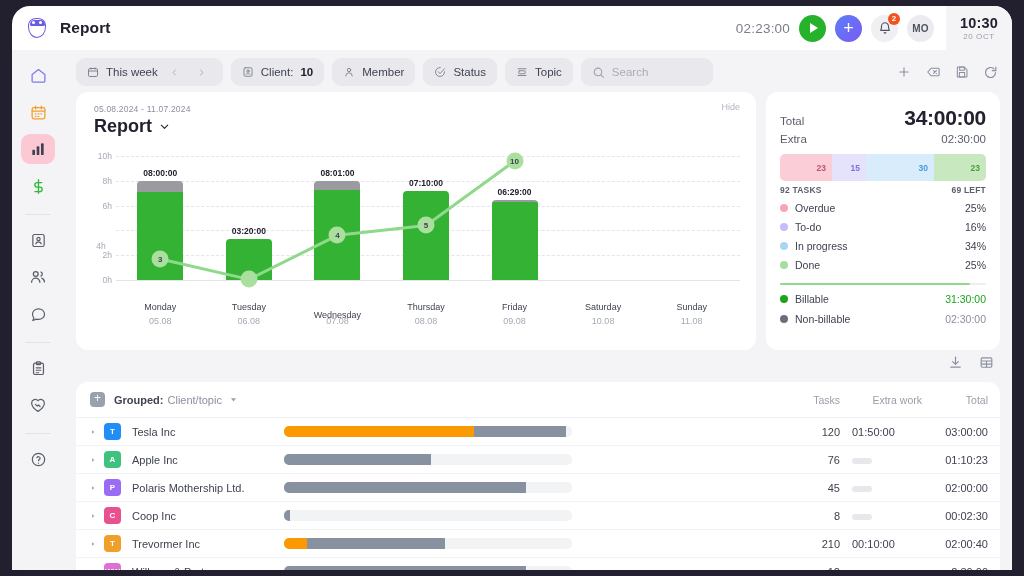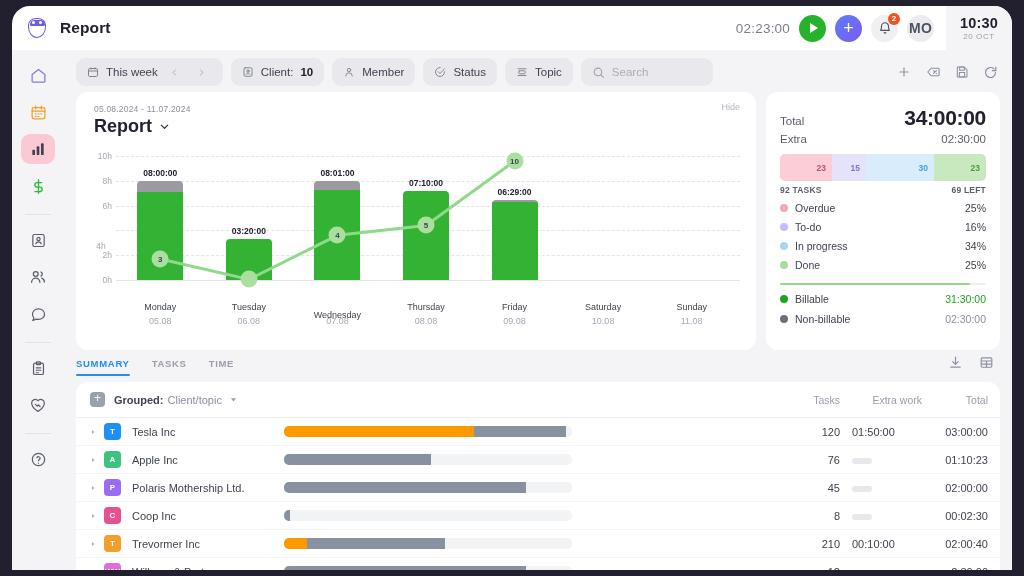--- a/index.html
+++ b/index.html
@@ -59,21 +59,21 @@
   #add-btn { background: linear-gradient(135deg,#5b7cfa,#7b5cf0); }
   #add-btn .plus { color: #fff; font-size: 18px; line-height: 1; font-weight: 300; margin-top:-1px;}
   #bell-btn { background: #f0f0f3; }
   #bell-badge {
     position: absolute; right: -2px; top: -2px;
     background: #f4511e; color: #fff; font-size: 8px; font-weight: bold;
     width: 12px; height: 12px; border-radius: 50%;
     display: flex; align-items: center; justify-content: center;
   }
   #avatar-btn {
-    background: #ececf0; color: #4f5361; font-size: 14px; font-weight: bold;
+    background: #ececf0; color: #4f5361; font-size: 10px; font-weight: bold;
     letter-spacing: .3px;
   }
   #clock-box {
     margin-left: 3px; width: 66px; height: 44px;
     background: #f4f4f6;
     border-top-right-radius: 18px;
     display: flex; flex-direction: column; align-items: center; justify-content: center;
   }
   #clock-time { font-size: 14.5px; font-weight: bold; color: #23202f; letter-spacing: .2px;}
   #clock-date { font-size: 8px; color: #9a9daa; letter-spacing: .6px; margin-top: 1px; }
@@ -618,25 +618,20 @@
         <span>Billable</span>
         <span class="bill-val" id="bill-val" style="color: rgb(26, 165, 26);">31:30:00</span>
       </div>
       <div class="bill-row">
         <span class="legend-dot" id="nonbill-dot" style="background: rgb(107, 111, 125);"></span>
         <span>Non-billable</span>
         <span class="bill-val" style="color:#8b8fa0">02:30:00</span>
       </div>
     </div>
 
-    <div id="tabs">
-        <div class="tab active">SUMMARY</div>
-        <div class="tab">TASKS</div>
-        <div class="tab">TIME</div>
-      </div>
     <div id="tab-tools">
       <span>
         <svg width="15" height="15" viewBox="0 0 24 24" fill="none" stroke="#8b8fa0" stroke-width="1.9" stroke-linecap="round" stroke-linejoin="round">
           <path d="M12 3.5v11"></path>
             <path d="M7.5 10.5 12 15l4.5-4.5"></path>
             <path d="M4.5 19.5h15"></path>
         </svg>
       </span>
       <span>
         <svg width="15" height="15" viewBox="0 0 24 24" fill="none" stroke="#8b8fa0" stroke-width="1.8">

